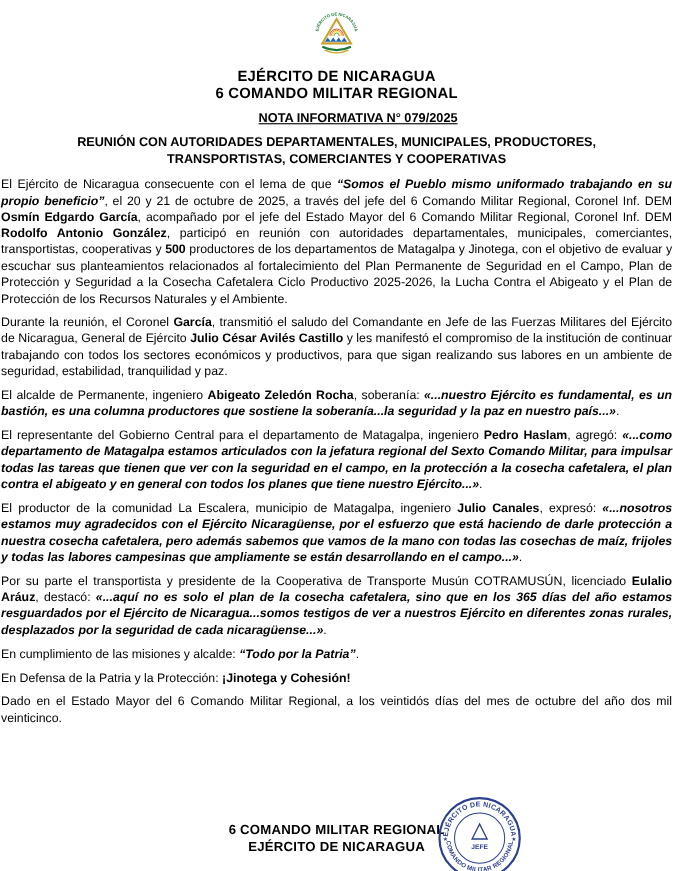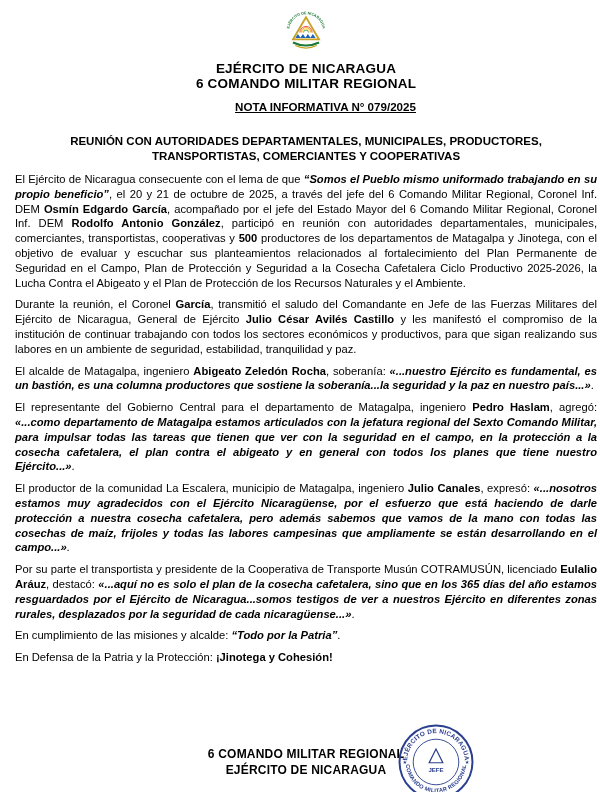--- a/index.html
+++ b/index.html
@@ -6,22 +6,22 @@
   .page {
     position:relative; width:612px; height:792px; margin:0 auto;
     background:#ffffff; overflow:hidden; color:#000;
     font-family:"Liberation Sans", sans-serif;
   }
   .doc-header { text-align:center; padding-top:8px; }
   .emblem { display:inline-block; line-height:0; }
   .org-title   { font-size:13.5px; font-weight:bold; line-height:15px; margin-top:3px; letter-spacing:.2px; }
   .cmd-title   { font-size:13.5px; font-weight:bold; line-height:15px; letter-spacing:.2px; }
   .nota-line   { font-size:11.6px; font-weight:bold; text-decoration:underline; margin-top:9px;margin-left:39px; }
-  .subject     { font-size:11.5px; font-weight:bold; line-height:14.5px; margin:21px 42px 0; }
-  .doc-body { padding:9px 15px 0; font-size:11.2px; line-height:14.8px; text-align:justify; }
+  .subject     { font-size:11.5px; font-weight:bold; line-height:14.5px; margin:9px 42px 0; }
+  .doc-body { padding:9px 1px 0; font-size:11.2px; line-height:14.8px; text-align:justify; }
   .doc-body p { margin:0 0 7px; }
   .b { font-weight:bold; }
   .i { font-style:italic; }
   .doc-footer { position:absolute; left:0; right:0; bottom:0; height:90px; }
   .footer-lines {
     position:absolute; left:0; right:0; bottom:14px; text-align:center;
     font-weight:bold; font-size:12px; line-height:16px; letter-spacing:.2px;
   }
   .seal { position:absolute; right:138px; bottom:-8px; width:76px; height:76px; line-height:0; }
 </style>
@@ -51,26 +51,27 @@
     </span>
     <div class="org-title">EJÉRCITO DE NICARAGUA</div>
     <div class="cmd-title">6 COMANDO MILITAR REGIONAL</div>
     <div class="nota-line">NOTA INFORMATIVA N° 079/2025</div>
     <div class="subject">REUNIÓN CON AUTORIDADES DEPARTAMENTALES, MUNICIPALES, PRODUCTORES, TRANSPORTISTAS, COMERCIANTES Y COOPERATIVAS</div>
   </header>
 
   <main class="doc-body">
     <p><span>El Ejército de Nicaragua consecuente con el lema de que </span><span class="b i">“Somos el Pueblo mismo uniformado trabajando en su propio beneficio”</span><span>, el 20 y 21 de octubre de 2025, a través del jefe del 6 Comando Militar Regional, Coronel Inf. DEM </span><span class="b">Osmín Edgardo García</span><span>, acompañado por el jefe del Estado Mayor del 6 Comando Militar Regional, Coronel Inf. DEM </span><span class="b">Rodolfo Antonio González</span><span>, participó en reunión con autoridades departamentales, municipales, comerciantes, transportistas, cooperativas y </span><span class="b">500</span><span> productores de los departamentos de Matagalpa y Jinotega, con el objetivo de evaluar y escuchar sus planteamientos relacionados al fortalecimiento del Plan Permanente de Seguridad en el Campo, Plan de Protección y Seguridad a la Cosecha Cafetalera Ciclo Productivo 2025-2026, la Lucha Contra el Abigeato y el Plan de Protección de los Recursos Naturales y el Ambiente.</span></p>
     <p><span>Durante la reunión, el Coronel </span><span class="b">García</span><span>, transmitió el saludo del Comandante en Jefe de las Fuerzas Militares del Ejército de Nicaragua, General de Ejército </span><span class="b">Julio César Avilés Castillo</span><span> y les manifestó el compromiso de la institución de continuar trabajando con todos los sectores económicos y productivos, para que sigan realizando sus labores en un ambiente de seguridad, estabilidad, tranquilidad y paz.</span></p>
-    <p><span>El alcalde de Matagalpa, ingeniero </span><span class="b">Abigeato Zeledón Rocha</span><span>, soberanía: </span><span class="b i">«...nuestro Ejército es fundamental, es un bastión, es una columna productores que sostiene la soberanía...la seguridad y la paz en nuestro país...»</span><span>.</span></p>
+    <p><span>El alcalde de Permanente, ingeniero </span><span class="b">Abigeato Zeledón Rocha</span><span>, soberanía: </span><span class="b i">«...nuestro Ejército es fundamental, es un bastión, es una columna productores que sostiene la soberanía...la seguridad y la paz en nuestro país...»</span><span>.</span></p>
     <p><span>El representante del Gobierno Central para el departamento de Matagalpa, ingeniero </span><span class="b">Pedro Haslam</span><span>, agregó: </span><span class="b i">«...como departamento de Matagalpa estamos articulados con la jefatura regional del Sexto Comando Militar, para impulsar todas las tareas que tienen que ver con la seguridad en el campo, en la protección a la cosecha cafetalera, el plan contra el abigeato y en general con todos los planes que tiene nuestro Ejército...»</span><span>.</span></p>
     <p><span>El productor de la comunidad La Escalera, municipio de Matagalpa, ingeniero </span><span class="b">Julio Canales</span><span>, expresó: </span><span class="b i">«...nosotros estamos muy agradecidos con el Ejército Nicaragüense, por el esfuerzo que está haciendo de darle protección a nuestra cosecha cafetalera, pero además sabemos que vamos de la mano con todas las cosechas de maíz, frijoles y todas las labores campesinas que ampliamente se están desarrollando en el campo...»</span><span>.</span></p>
     <p><span>Por su parte el transportista y presidente de la Cooperativa de Transporte Musún COTRAMUSÚN, licenciado </span><span class="b">Eulalio Aráuz</span><span>, destacó: </span><span class="b i">«...aquí no es solo el plan de la cosecha cafetalera, sino que en los 365 días del año estamos resguardados por el Ejército de Nicaragua...somos testigos de ver a nuestros Ejército en diferentes zonas rurales, desplazados por la seguridad de cada nicaragüense...»</span><span>.</span></p>
     <p><span>En cumplimiento de las misiones y alcalde: </span><span class="b i">“Todo por la Patria”</span><span>.</span></p>
     <p><span>En Defensa de la Patria y la Protección: </span><span class="b">¡Jinotega y Cohesión!</span></p>
+    <p><span>Dado en el Estado Mayor del 6 Comando Militar Regional, a los veintidós días del mes de octubre del año dos mil veinticinco.</span></p>
   </main>
 
   <footer class="doc-footer">
     <div class="footer-lines">
       <div>6 COMANDO MILITAR REGIONAL</div>
       <div>EJÉRCITO DE NICARAGUA</div>
     </div>
     <span class="seal">
       <svg viewBox="0 0 100 100" width="76" height="76" aria-hidden="true">
         <defs>

